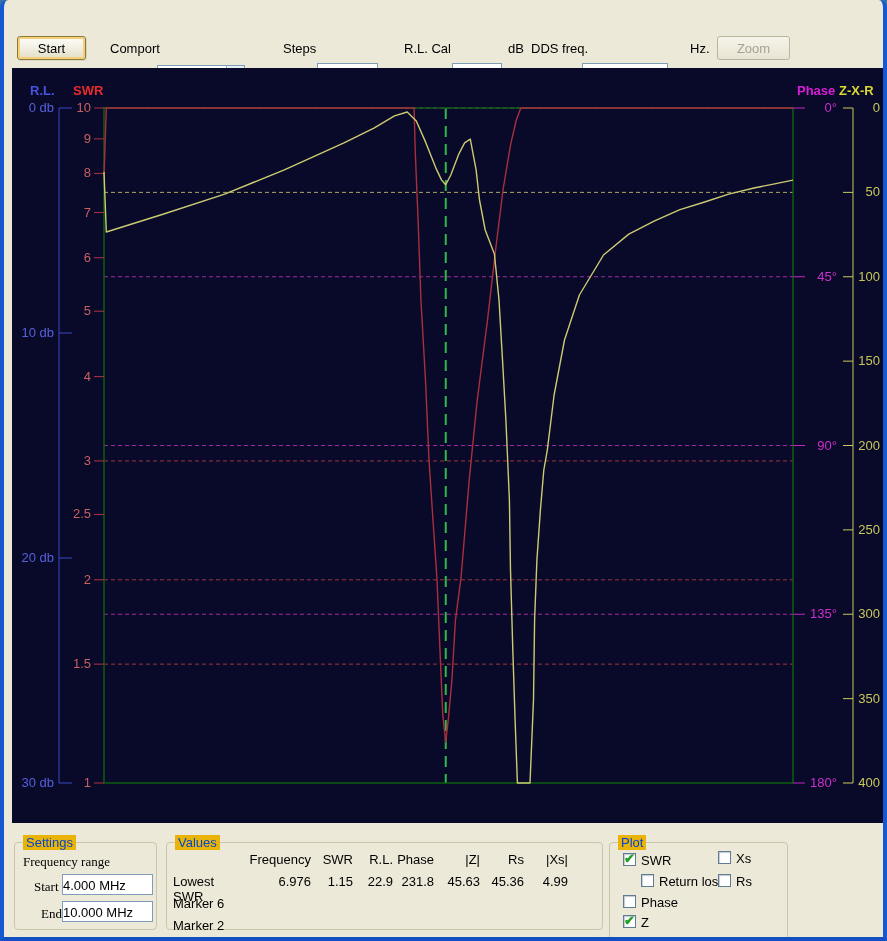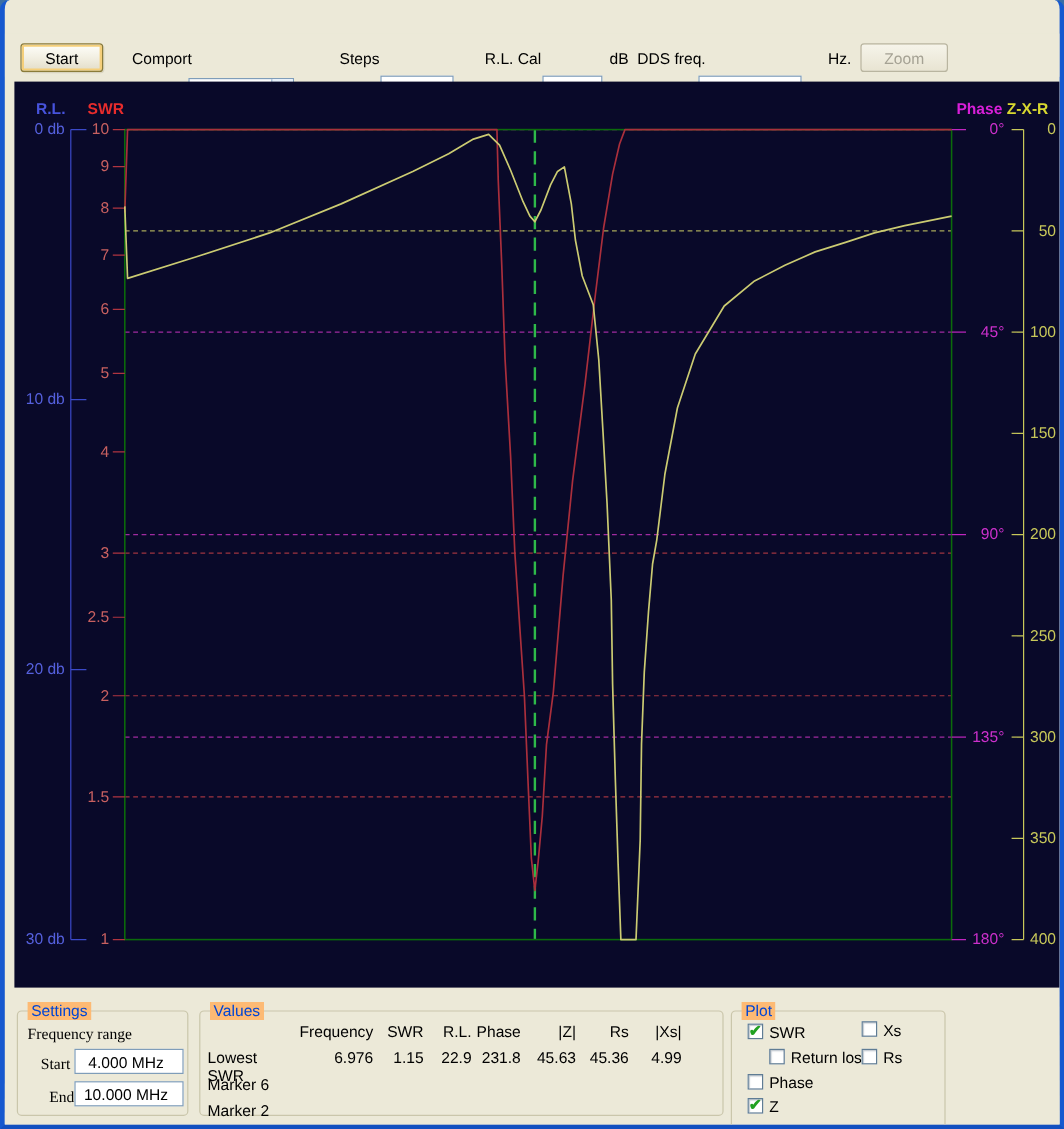--- a/index.html
+++ b/index.html
@@ -46,25 +46,25 @@
   .combo .val { position:absolute; left:4px; top:3px; }
   .combo .drop { position:absolute; right:0; top:0; width:18px; height:20px;
     background:linear-gradient(180deg,#e9f2fb 0%,#cfe0f5 50%,#a9c6ea 100%);
     border-left:1px solid #9ab4d0; display:flex; align-items:center; justify-content:center;
     color:#3565a8; font-size:10px; }
 
   .plot-panel { position:absolute; left:8px; top:68px; width:871px; height:755px; background:#090929; }
   .plot-panel svg { position:absolute; left:0; top:0; }
 
   .groupbox { position:absolute; border:1px solid #cac6ab; border-radius:4px; }
-  .gb-caption { position:absolute; top:-8px; left:8px; background:#fdba74; padding:0 3px;
+  .gb-caption { position:absolute; top:-8px; left:8px; background:#eab308; padding:0 3px;
     font-size:13px; color:#0046d5; }
   .txt { font-size:13px; color:#000; position:absolute;font-family:Liberation Serif, serif; }
   .s-field { position:absolute; height:21px; width:91px; left:47px; border:1px solid #7f9db9;
-    background:#fff; font-size:13px; text-align:center; padding:2px 5px 0 0; }
+    background:#fff; font-size:13px; text-align:left; padding:2px 5px 0 0; }
 
   .vtable { position:absolute; left:6px; top:6px; display:grid;
     grid-template-columns:74px 64px 42px 40px 41px 46px 44px 44px;
     grid-auto-rows:22px; font-size:13px; color:#000; }
   .vtable .c { text-align:right; padding-top:3px; }
   .vtable .l { text-align:left; padding-top:3px; }
 
   .cb-row { position:absolute; height:16px; }
   .cb-box { position:absolute; left:0; top:0; width:13px; height:13px; background:#fff;
     border:1px solid #5f7c94; box-shadow:inset 1px 1px 1px rgba(80,100,120,.35); }

